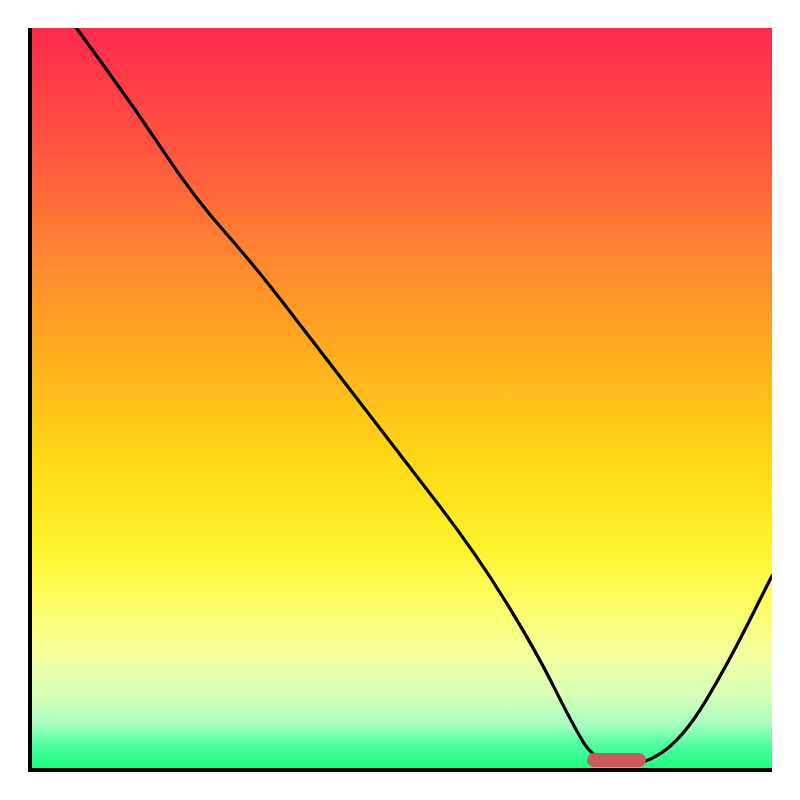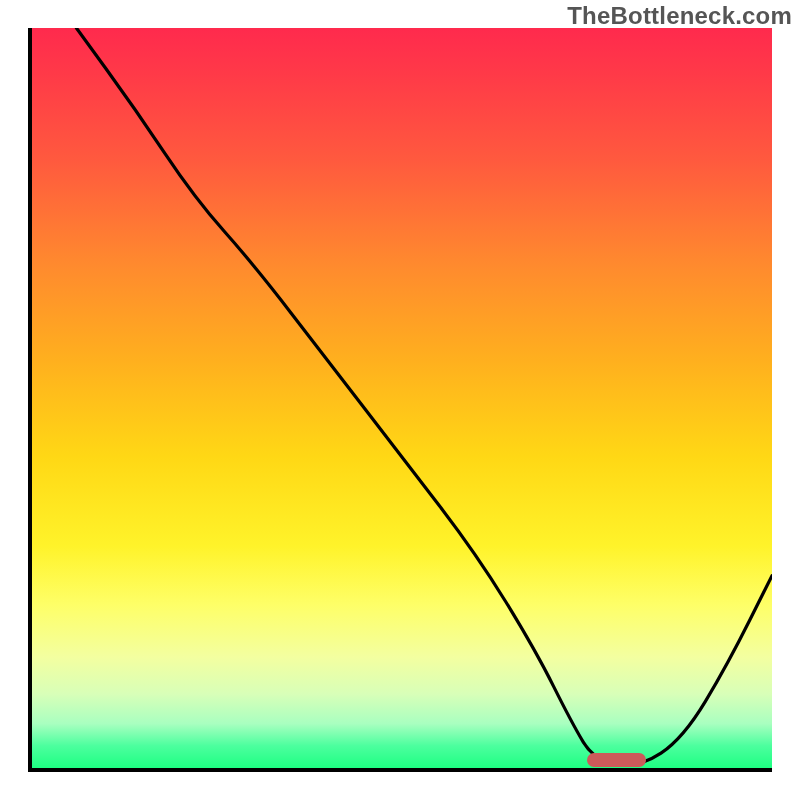--- a/index.html
+++ b/index.html
@@ -61,21 +61,20 @@
   .marker {
     position: absolute;
     background: #cc5a5a;
     border-radius: 10px;
   }
 </style>
 </head>
 <body>
 
 <div class="outer">
-  <div class="watermark">TheBottleneck.com</div>
 
   <div class="chart-area">
     <svg class="curve" viewBox="0 0 740 740" preserveAspectRatio="none">
       <path id="curve-path" fill="none" stroke="#000" stroke-width="3.2" stroke-linecap="round" stroke-linejoin="round" d="M 44.4 0.0 Q 44.4 0.0 74.0 40.7 Q 103.6 81.4 133.2 125.8 Q 162.8 170.2 192.4 203.5 Q 222.0 236.8 259.0 284.9 Q 296.0 333.0 333.0 381.1 Q 370.0 429.2 407.0 477.3 Q 444.0 525.4 473.6 573.5 Q 503.2 621.6 521.7 658.6 Q 540.2 695.6 551.3 714.1 Q 562.4 732.6 584.6 736.3 Q 606.8 740.0 629.0 725.2 Q 651.2 710.4 673.4 673.4 Q 695.6 636.4 717.8 592.0 T 740.0 547.6"></path>
     </svg>
     <div id="marker" class="marker" style="left: 555px; width: 59.2px; top: 724.6px; height: 14px; background: rgb(204, 90, 90);"></div>
   </div>
 </div>
 
 </body></html>

